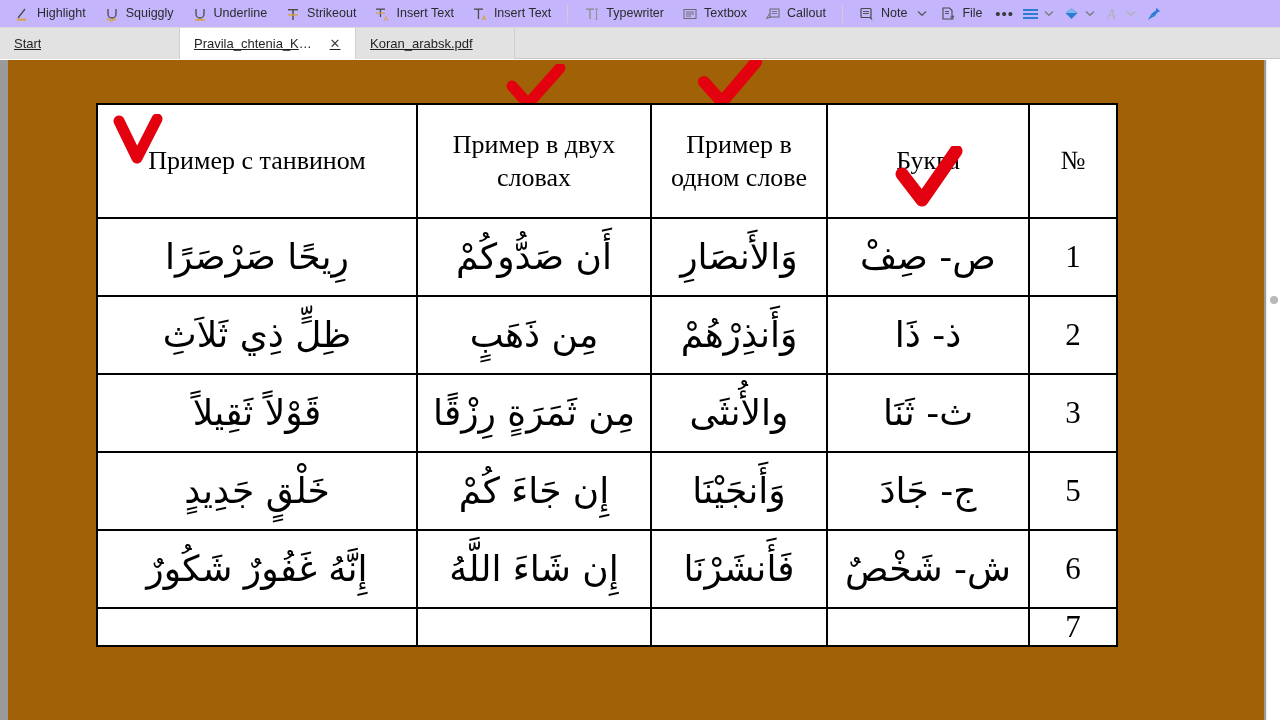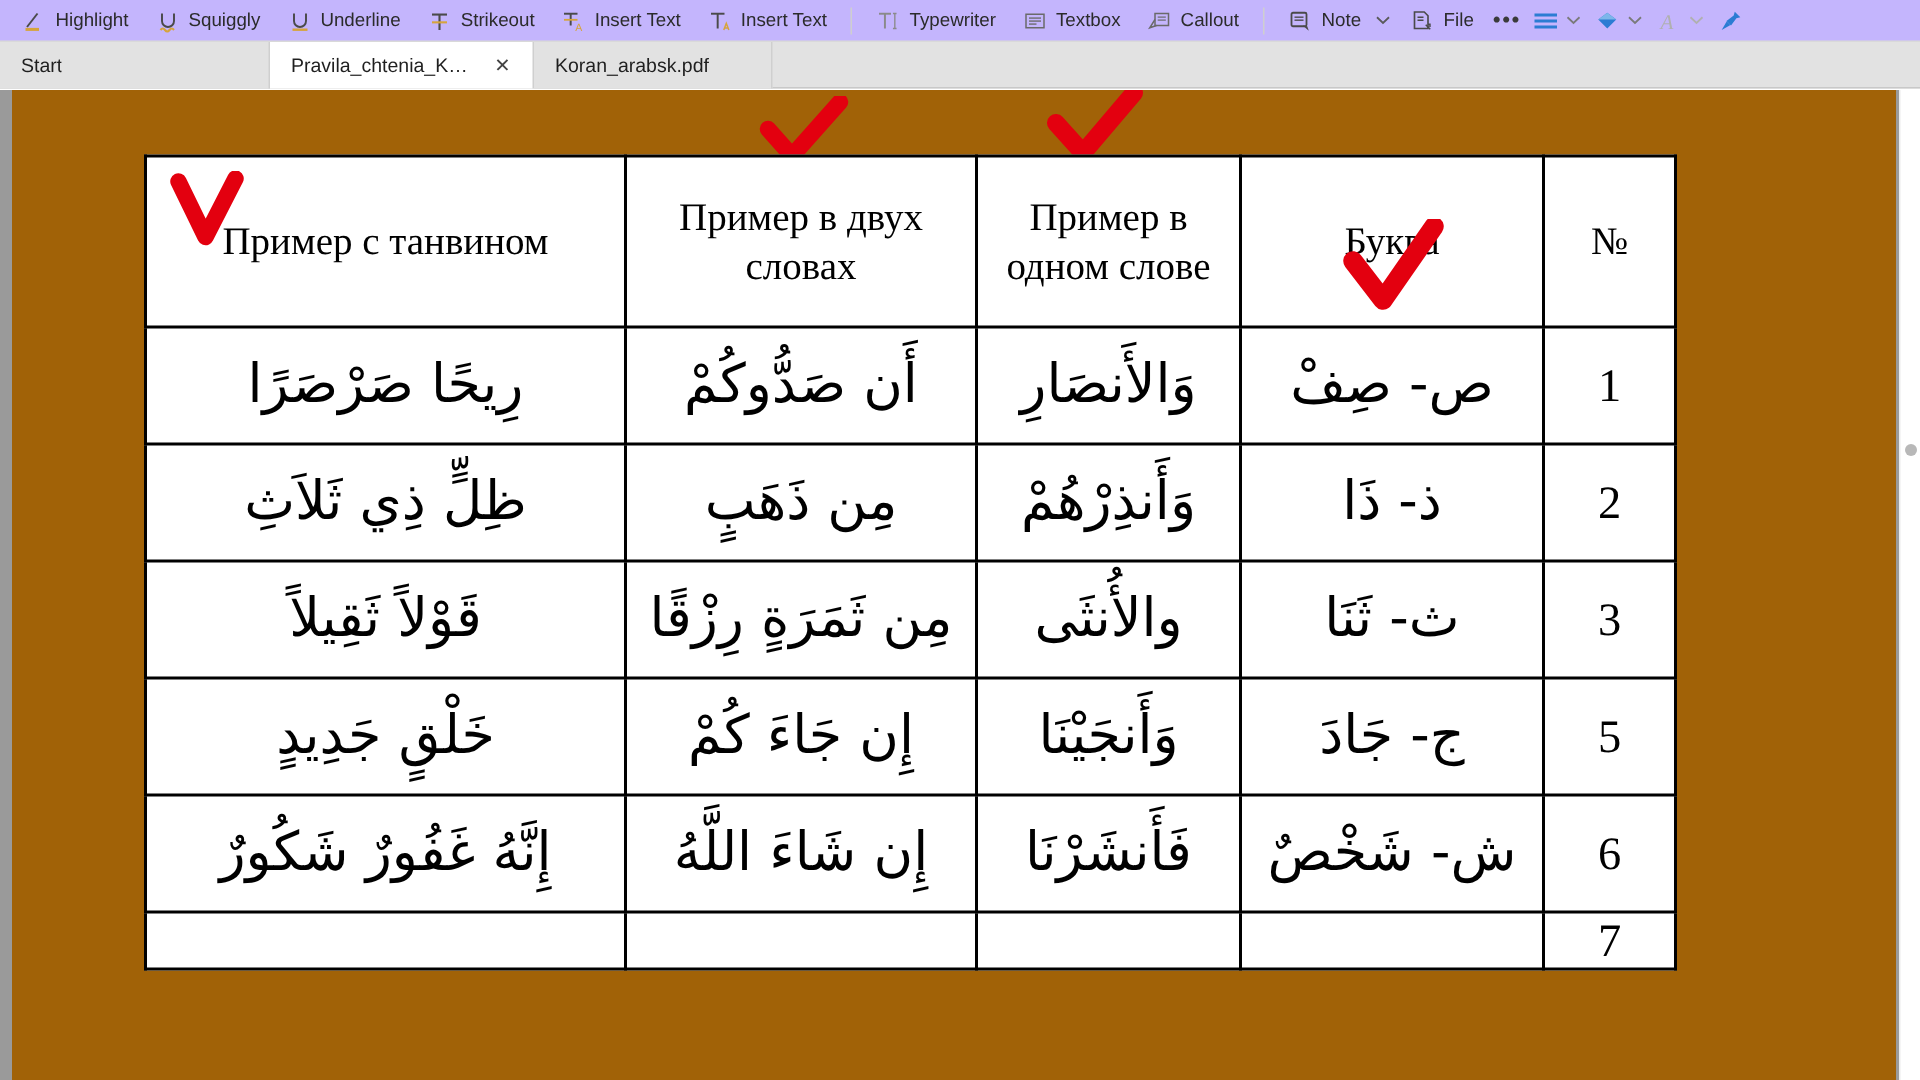--- a/index.html
+++ b/index.html
@@ -57,20 +57,21 @@
     display: flex; align-items: stretch;
   }
   .tab {
     display: flex; align-items: center;
     height: 31px;
     font-size: 13px; color: #1f1f1f;
     border-right: 1px solid #cfcfcf;
     padding: 0 14px;
     cursor: default;
     background: #e2e2e2;
+    text-decoration: underline;
   }
   .tab.start { width: 180px; }
   .tab.active { background: #ffffff; border-right: 1px solid #cfcfcf; }
   .tab .tname { overflow: hidden; text-overflow: ellipsis; white-space: nowrap; }
   .tab .tclose {
     margin-left: 14px; font-size: 13px; color: #444;
     width: 14px; text-align: center; cursor: default;
   }
 
   

